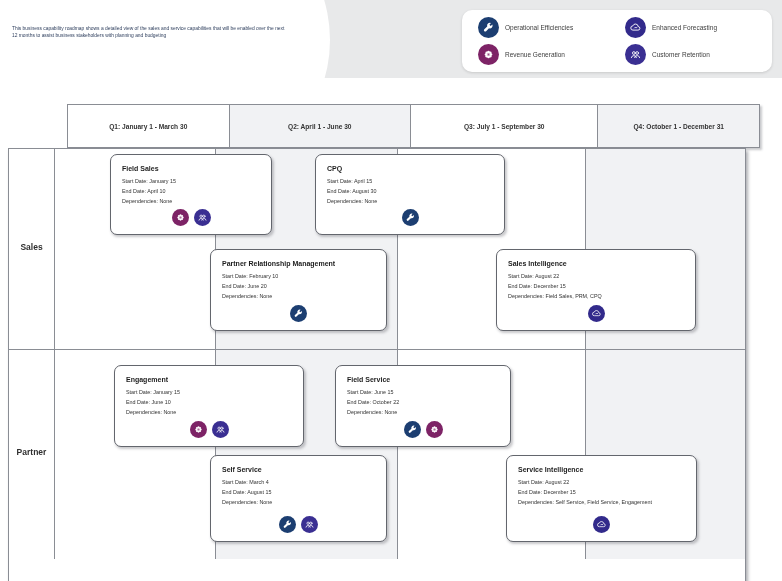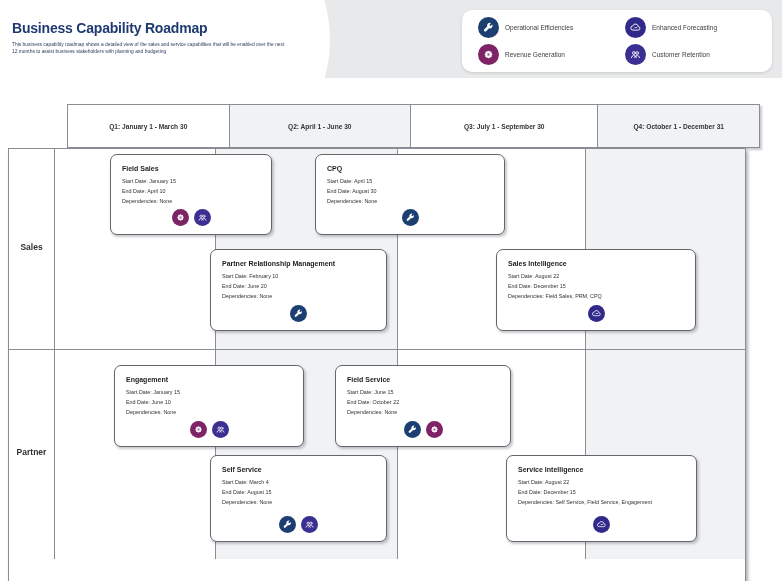--- a/index.html
+++ b/index.html
@@ -84,21 +84,20 @@
     </symbol>
   </defs>
 </svg>
 
 <div class="stage">
 
   <div class="banner">
     <div class="banner-gray"></div>
     <div class="banner-curve"></div>
     <div class="title-block">
-      <h1 class="page-title">Business Capability Roadmap</h1>
       <p class="page-subtitle">This business capability roadmap shows a detailed view of the sales and service capabilities that will be enabled over the next 12 months to assist business stakeholders with planning and budgeting</p>
     </div>
     <div class="legend">
       <div class="legend-item">
         <span><span class="icon-circle" style="background: rgb(28, 62, 113);">
               <svg viewBox="0 0 24 24">
                 <use href="#ic-wrench"></use>
               </svg>
             </span></span>
         <span class="legend-label">Operational Efficiencies</span>

